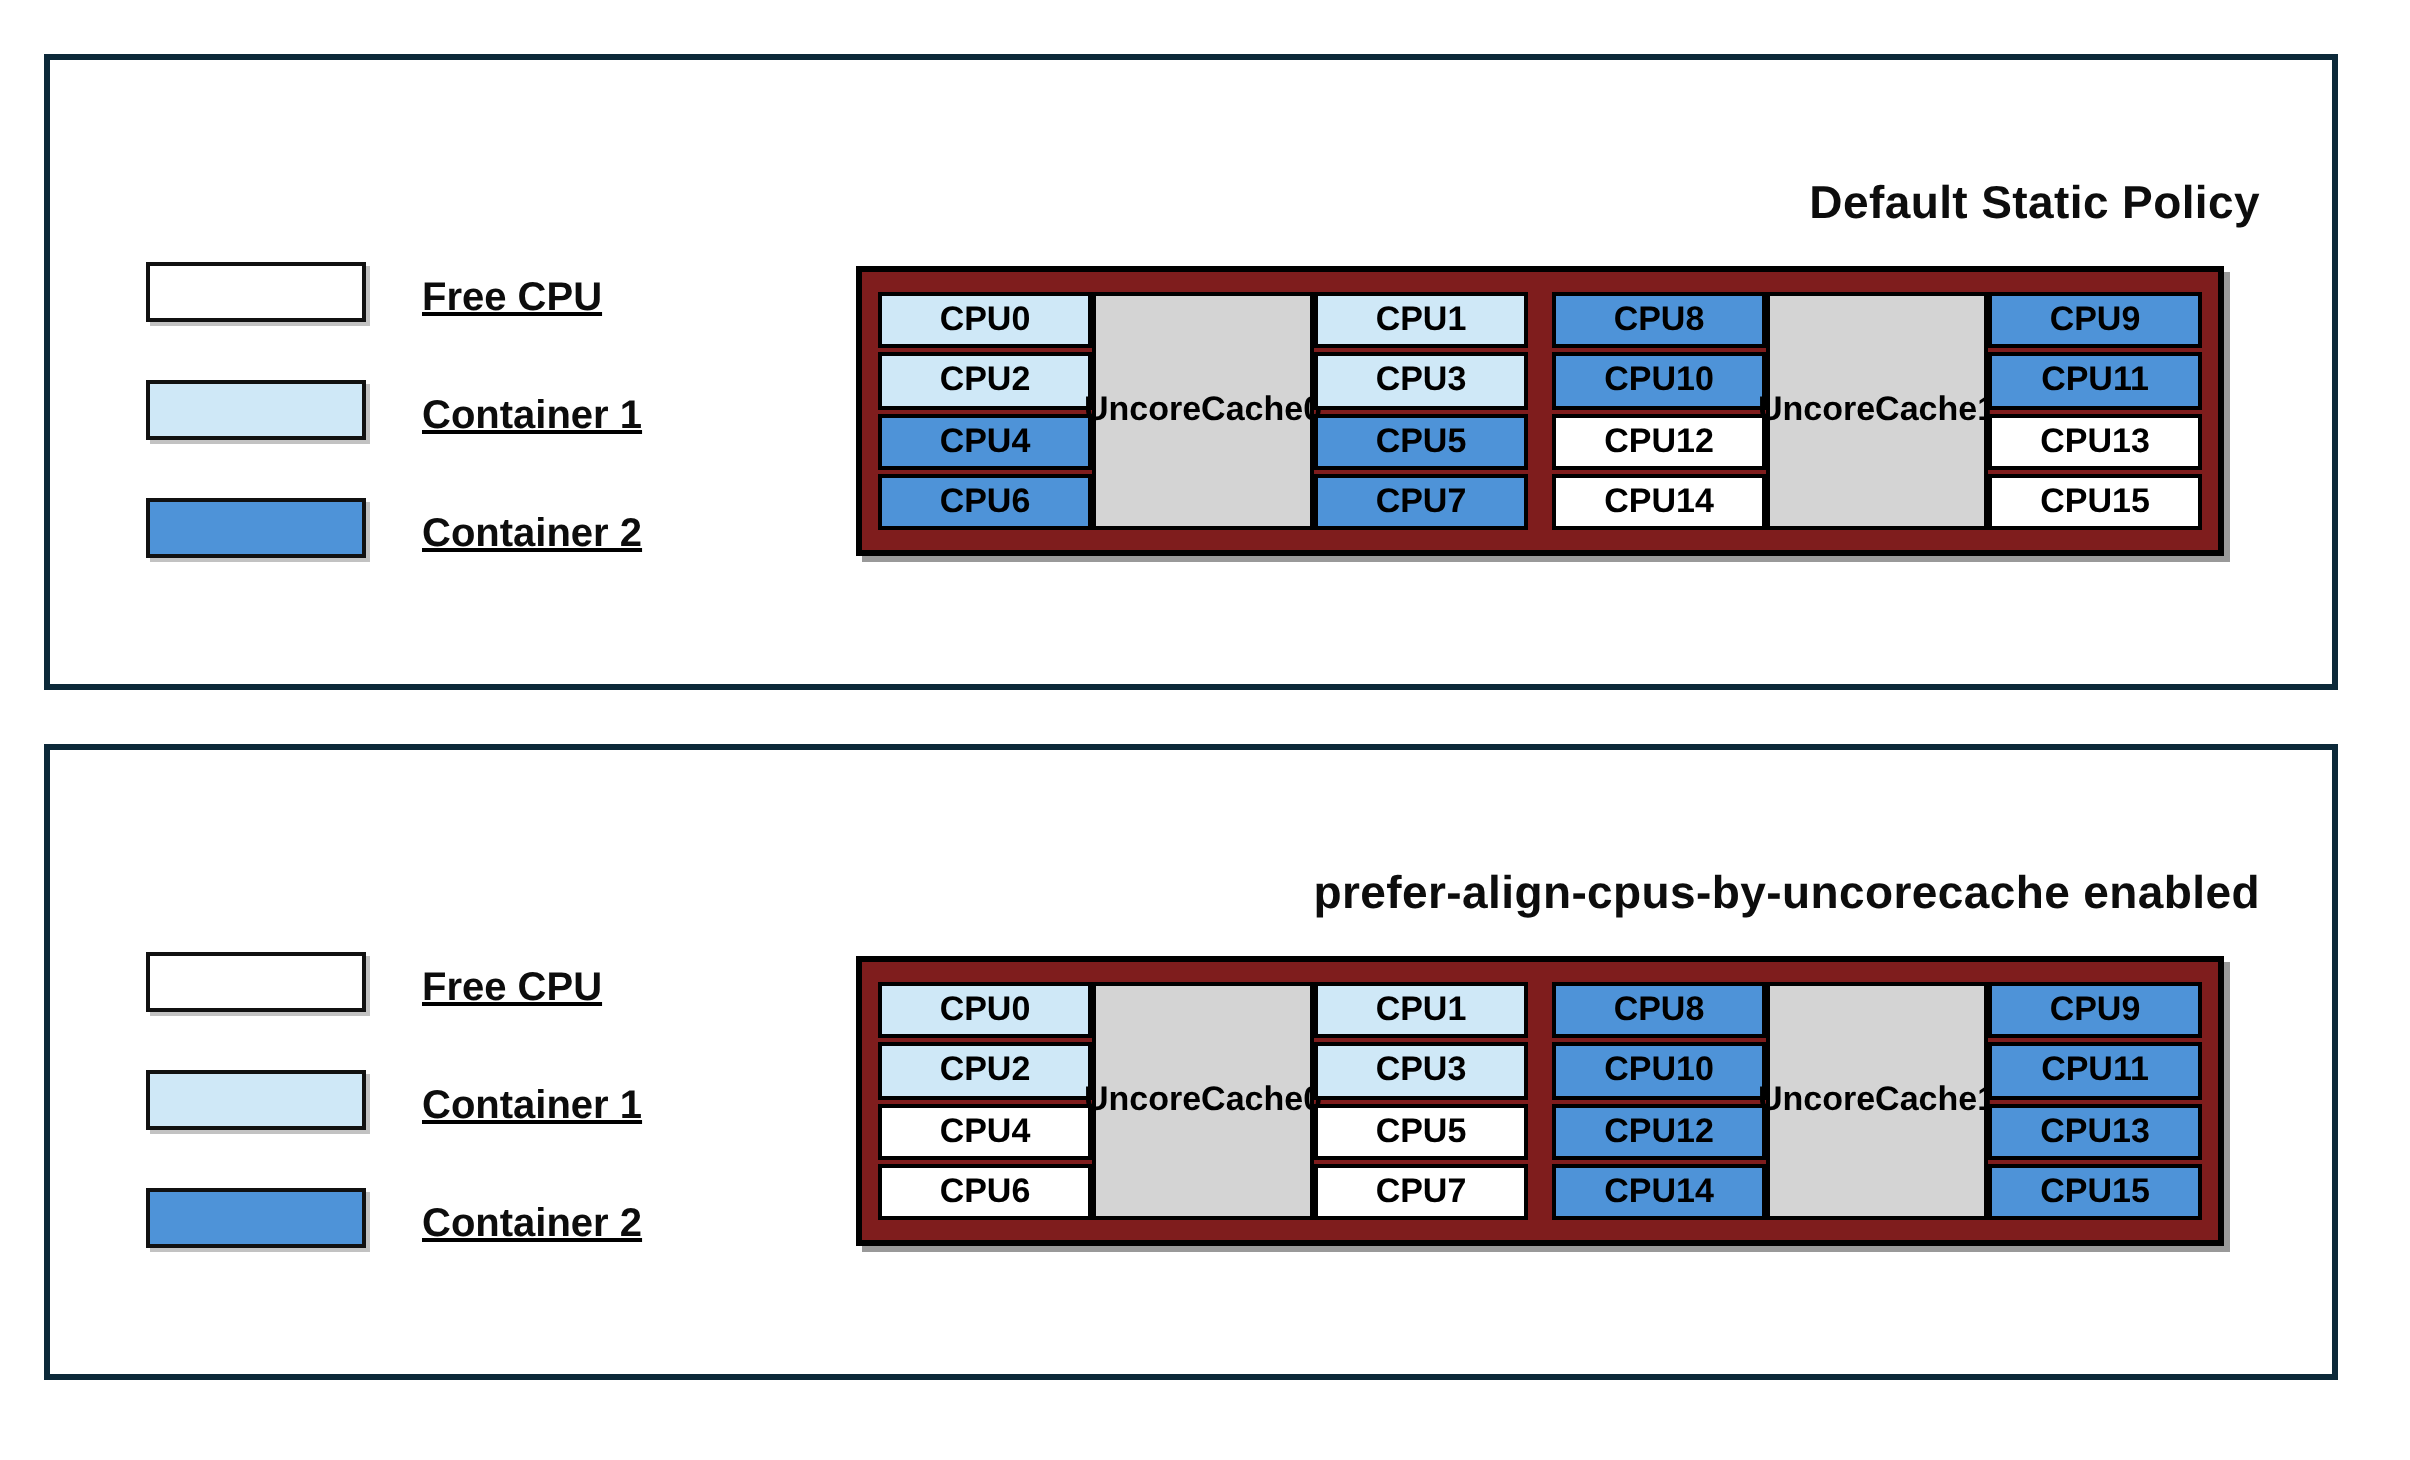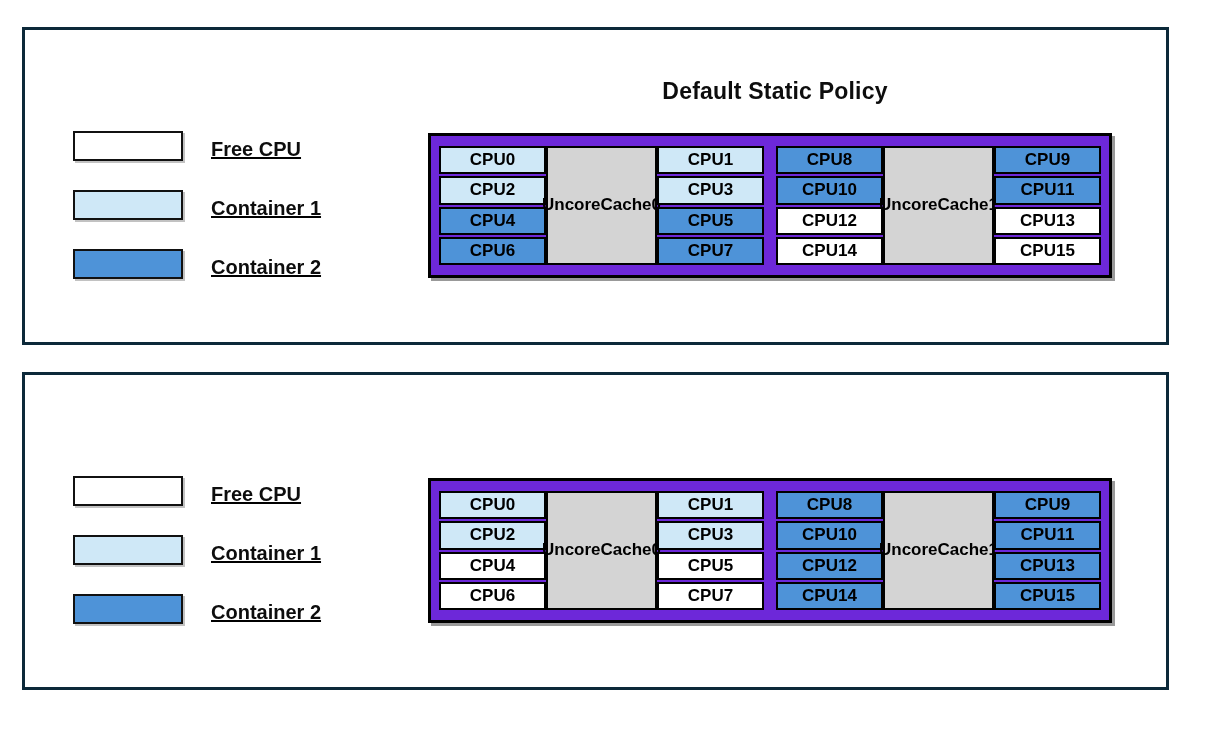--- a/index.html
+++ b/index.html
@@ -25,22 +25,22 @@
     box-sizing: border-box;
   }
   #panel-0 { top: 27px; }
   #panel-1 { top: 372px; }
 
   .panel-title {
     position: absolute;
     left: 400px;
     top: 43px;
     width: 690px;
-    margin: 5px;
-    text-align: center;
+    margin: 15px;
+    text-align: right;
     font-size: 23px;
     font-weight: bold;
     color: #0d0d0d;
     letter-spacing: 0.2px;
     white-space: nowrap;
   }
 
   .legend {
     position: absolute;
     left: 48px;
@@ -70,21 +70,21 @@
     white-space: nowrap;
   }
 
   .diagram {
     position: absolute;
     left: 403px;
     top: 103px;
     width: 684px;
     height: 145px;
     border: 3px solid #000000;
-    background: #6d28d9;
+    background: #7f1d1d;
     box-sizing: border-box;
     box-shadow: 3px 3px 0 #999999;
     display: flex;
     gap: 12px;
     padding: 10px 8px;
   }
   .group {
     flex: 1 1 0;
     display: flex;
     align-items: stretch;
@@ -190,20 +190,21 @@
           <div class="cpu-cell" data-state="container2" style="background: rgb(78, 147, 216);">CPU9</div>
           <div class="cpu-cell" data-state="container2" style="background: rgb(78, 147, 216);">CPU11</div>
           <div class="cpu-cell" data-state="free" style="background: rgb(255, 255, 255);">CPU13</div>
           <div class="cpu-cell" data-state="free" style="background: rgb(255, 255, 255);">CPU15</div>
         </div>
       </div>
     </div>
   </section>
 
   <section class="panel" id="panel-1">
+    <h2 class="panel-title">prefer-align-cpus-by-uncorecache enabled</h2>
 
     <div class="legend">
       <div class="legend-row">
         <span class="swatch" data-state="free" style="background: rgb(255, 255, 255);"></span>
         <span class="legend-label">Free CPU</span>
       </div>
       <div class="legend-row">
         <span class="swatch" data-state="container1" style="background: rgb(207, 232, 247);"></span>
         <span class="legend-label">Container 1</span>
       </div>

